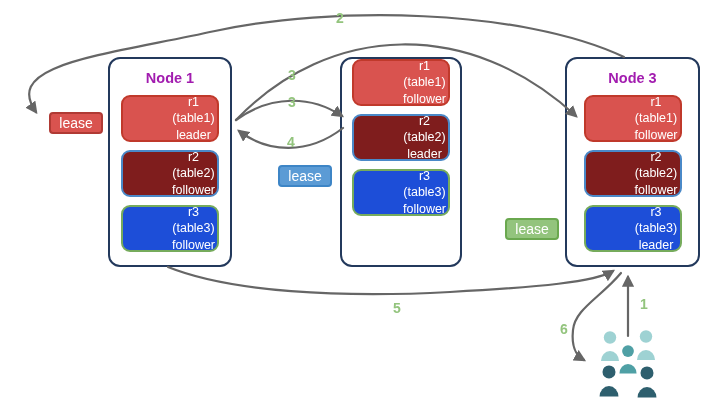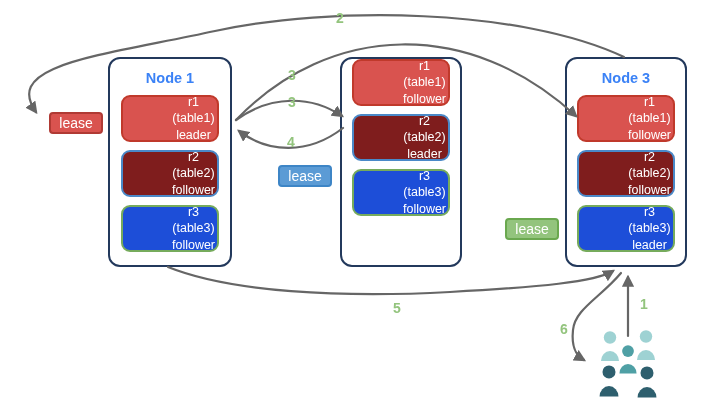--- a/index.html
+++ b/index.html
@@ -6,21 +6,21 @@
   .stage{
     position:relative;width:704px;height:405px;background:#ffffff;overflow:hidden;
     font-family:"Liberation Sans","DejaVu Sans",sans-serif;
   }
   
   .node{
     position:absolute;top:57px;height:210px;box-sizing:border-box;
     background:#ffffff;border:2px solid #23395C;border-radius:12px;z-index:2;
   }
   .node-title{
-    text-align:center;font-weight:bold;font-size:14.5px;color:#3b82f6;
+    text-align:center;font-weight:bold;font-size:14.5px;color:#a21caf;
     margin:11px 0 9px 0;
   }
   .replica{
     width:98px;height:47px;margin:0 auto 8px auto;border-radius:9px;
     display:flex;flex-direction:column;align-items:center;justify-content:center;
     color:#ffffff;font-size:12.5px;line-height:1.3;box-sizing:border-box;
     border:2px solid transparent;text-align:center;padding-left:47px;
   }
   .replica.red{background:#D9534F;border-color:#C0392B;}
   .replica.blue{background:#7f1d1d;border-color:#4A89C8;}
@@ -89,21 +89,21 @@
     <div class="replica blue">
       <span>r2 (table2)</span>
       <span>leader</span>
     </div>
     <div class="replica green">
       <span>r3 (table3)</span>
       <span>follower</span>
     </div>
   </div>
 
-  <div class="node" style="left:565px;width:122px;">
+  <div class="node" style="left:565px;width:135px;">
     <div class="node-title">Node 3</div>
     <div class="replica red">
       <span>r1 (table1)</span>
       <span>follower</span>
     </div>
     <div class="replica blue">
       <span>r2 (table2)</span>
       <span>follower</span>
     </div>
     <div class="replica green">

